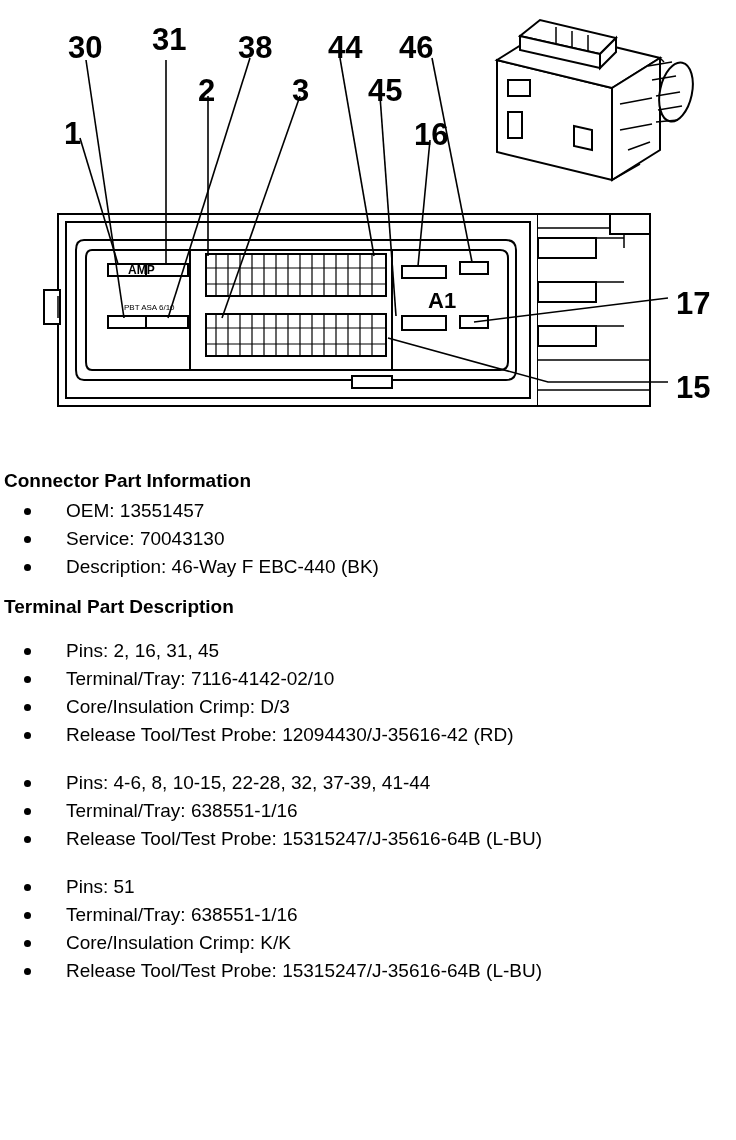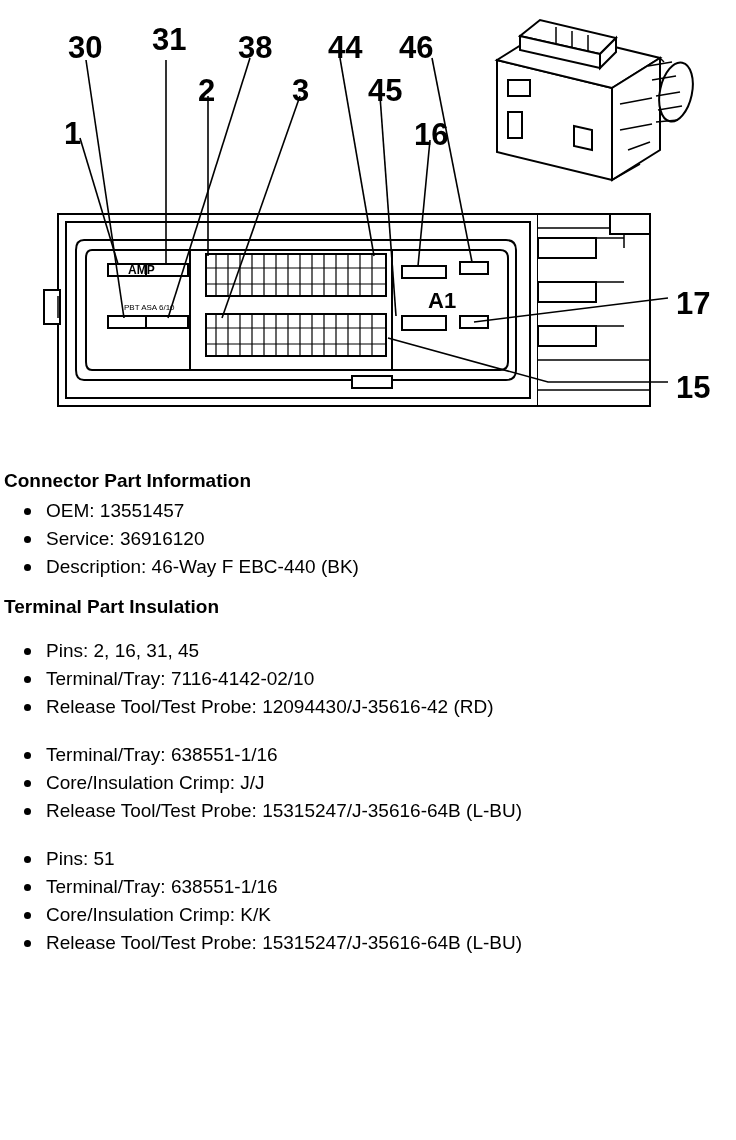--- a/index.html
+++ b/index.html
@@ -54,21 +54,21 @@
   .section {
     margin-bottom: 2px;
   }
   ul.bullets {
     list-style: none;
     margin: 0 0 0 0;
     padding: 0;
   }
   ul.bullets li {
     position: relative;
-    padding-left: 46px;
+    padding-left: 66px;
     font-size: 19px;
     line-height: 26px;
     margin-bottom: 2px;
     font-family: "Liberation Sans", sans-serif;
   }
   ul.bullets li:before {
     content: "";
     position: absolute;
     left: 24px;
     top: 10px;
@@ -236,43 +236,44 @@
   <div class="callout-label" style="left:676px; top:288px;">17</div>
   <div class="callout-label" style="left:676px; top:372px;">15</div>
 </div>
 
 <div class="text-area">
 
   <div class="section">
     <h2 class="section-title">Connector Part Information</h2>
     <ul class="bullets">
       <li>OEM: 13551457</li>
-      <li>Service: 36916120</li>
+      <li>Service: 70043130</li>
       <li>Description: 46-Way F EBC-440 (BK)</li>
     </ul>
   </div>
 
   <div class="title-gap-1"></div>
 
   <div class="section">
-    <h2 class="section-title">Terminal Part Insulation</h2>
+    <h2 class="section-title">Terminal Part Description</h2>
 
     <div class="title-gap-2"></div>
 
     <ul class="bullets">
       <li>Pins: 2, 16, 31, 45</li>
       <li>Terminal/Tray: 7116-4142-02/10</li>
+      <li>Core/Insulation Crimp: D/3</li>
       <li>Release Tool/Test Probe: 12094430/J-35616-42 (RD)</li>
     </ul>
 
     <div class="group-gap"></div>
 
     <ul class="bullets">
+      <li>Pins: 4-6, 8, 10-15, 22-28, 32, 37-39, 41-44</li>
       <li>Terminal/Tray: 638551-1/16</li>
-      <li>Core/Insulation Crimp: J/J</li>
       <li>Release Tool/Test Probe: 15315247/J-35616-64B (L-BU)</li>
     </ul>
 
     <div class="group-gap"></div>
 
     <ul class="bullets">
       <li>Pins: 51</li>
       <li>Terminal/Tray: 638551-1/16</li>
       <li>Core/Insulation Crimp: K/K</li>
       <li>Release Tool/Test Probe: 15315247/J-35616-64B (L-BU)</li>

